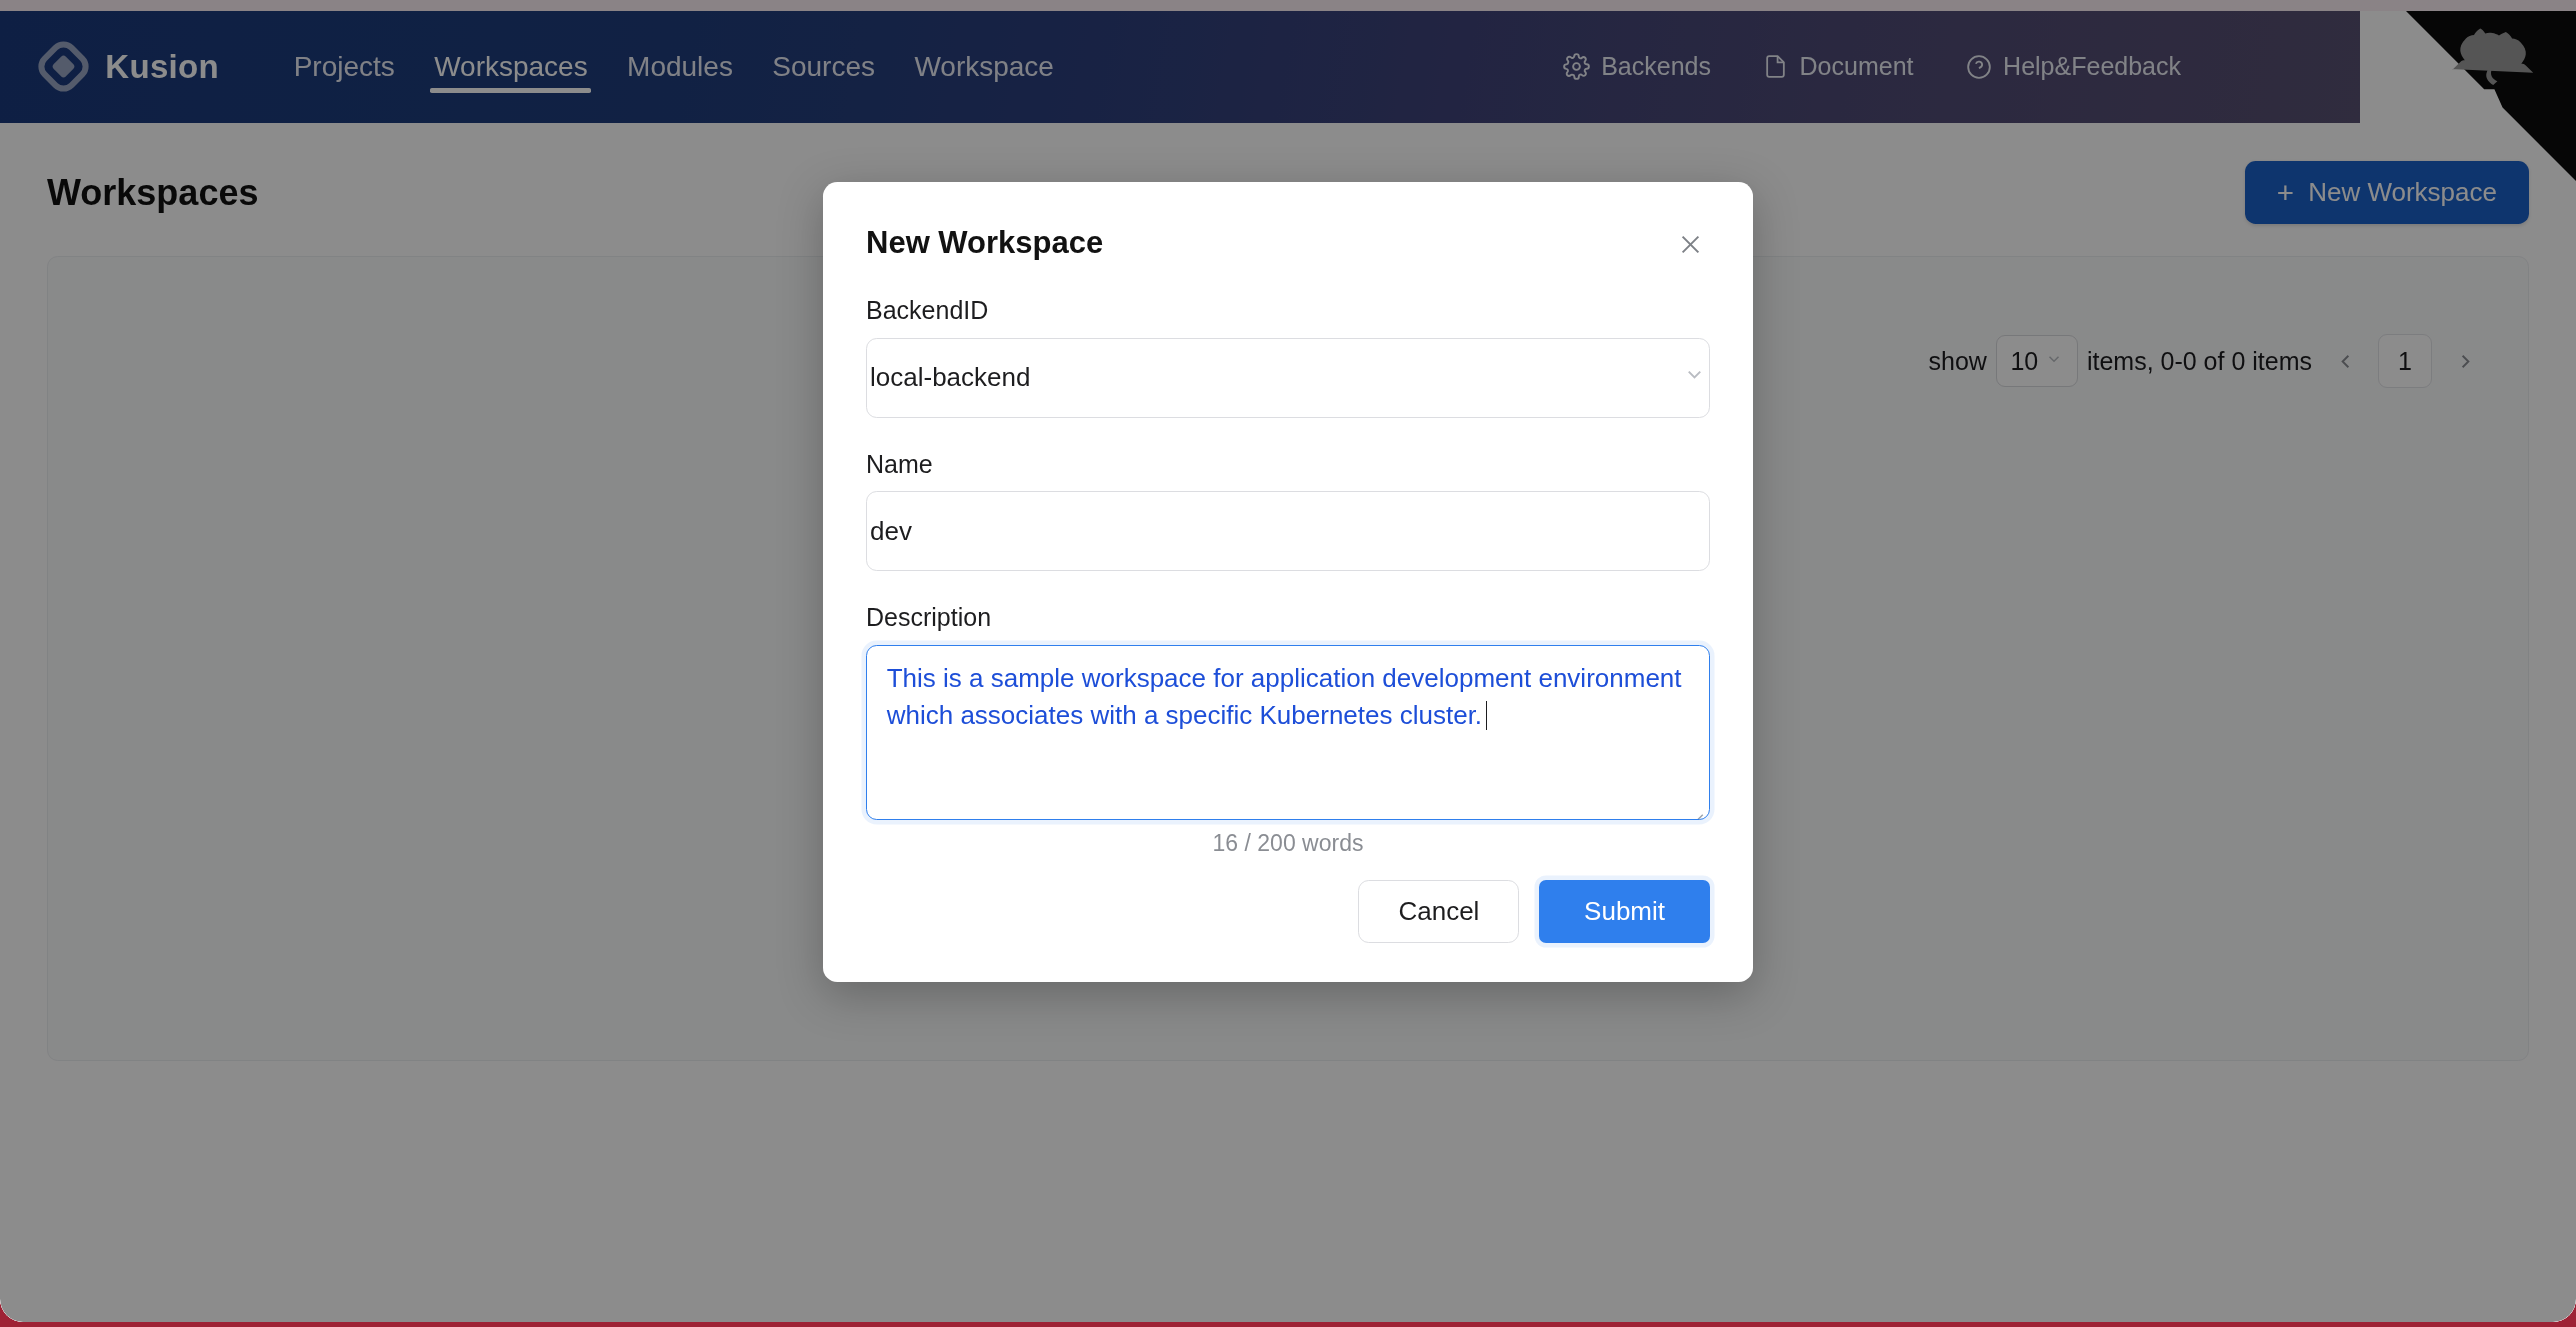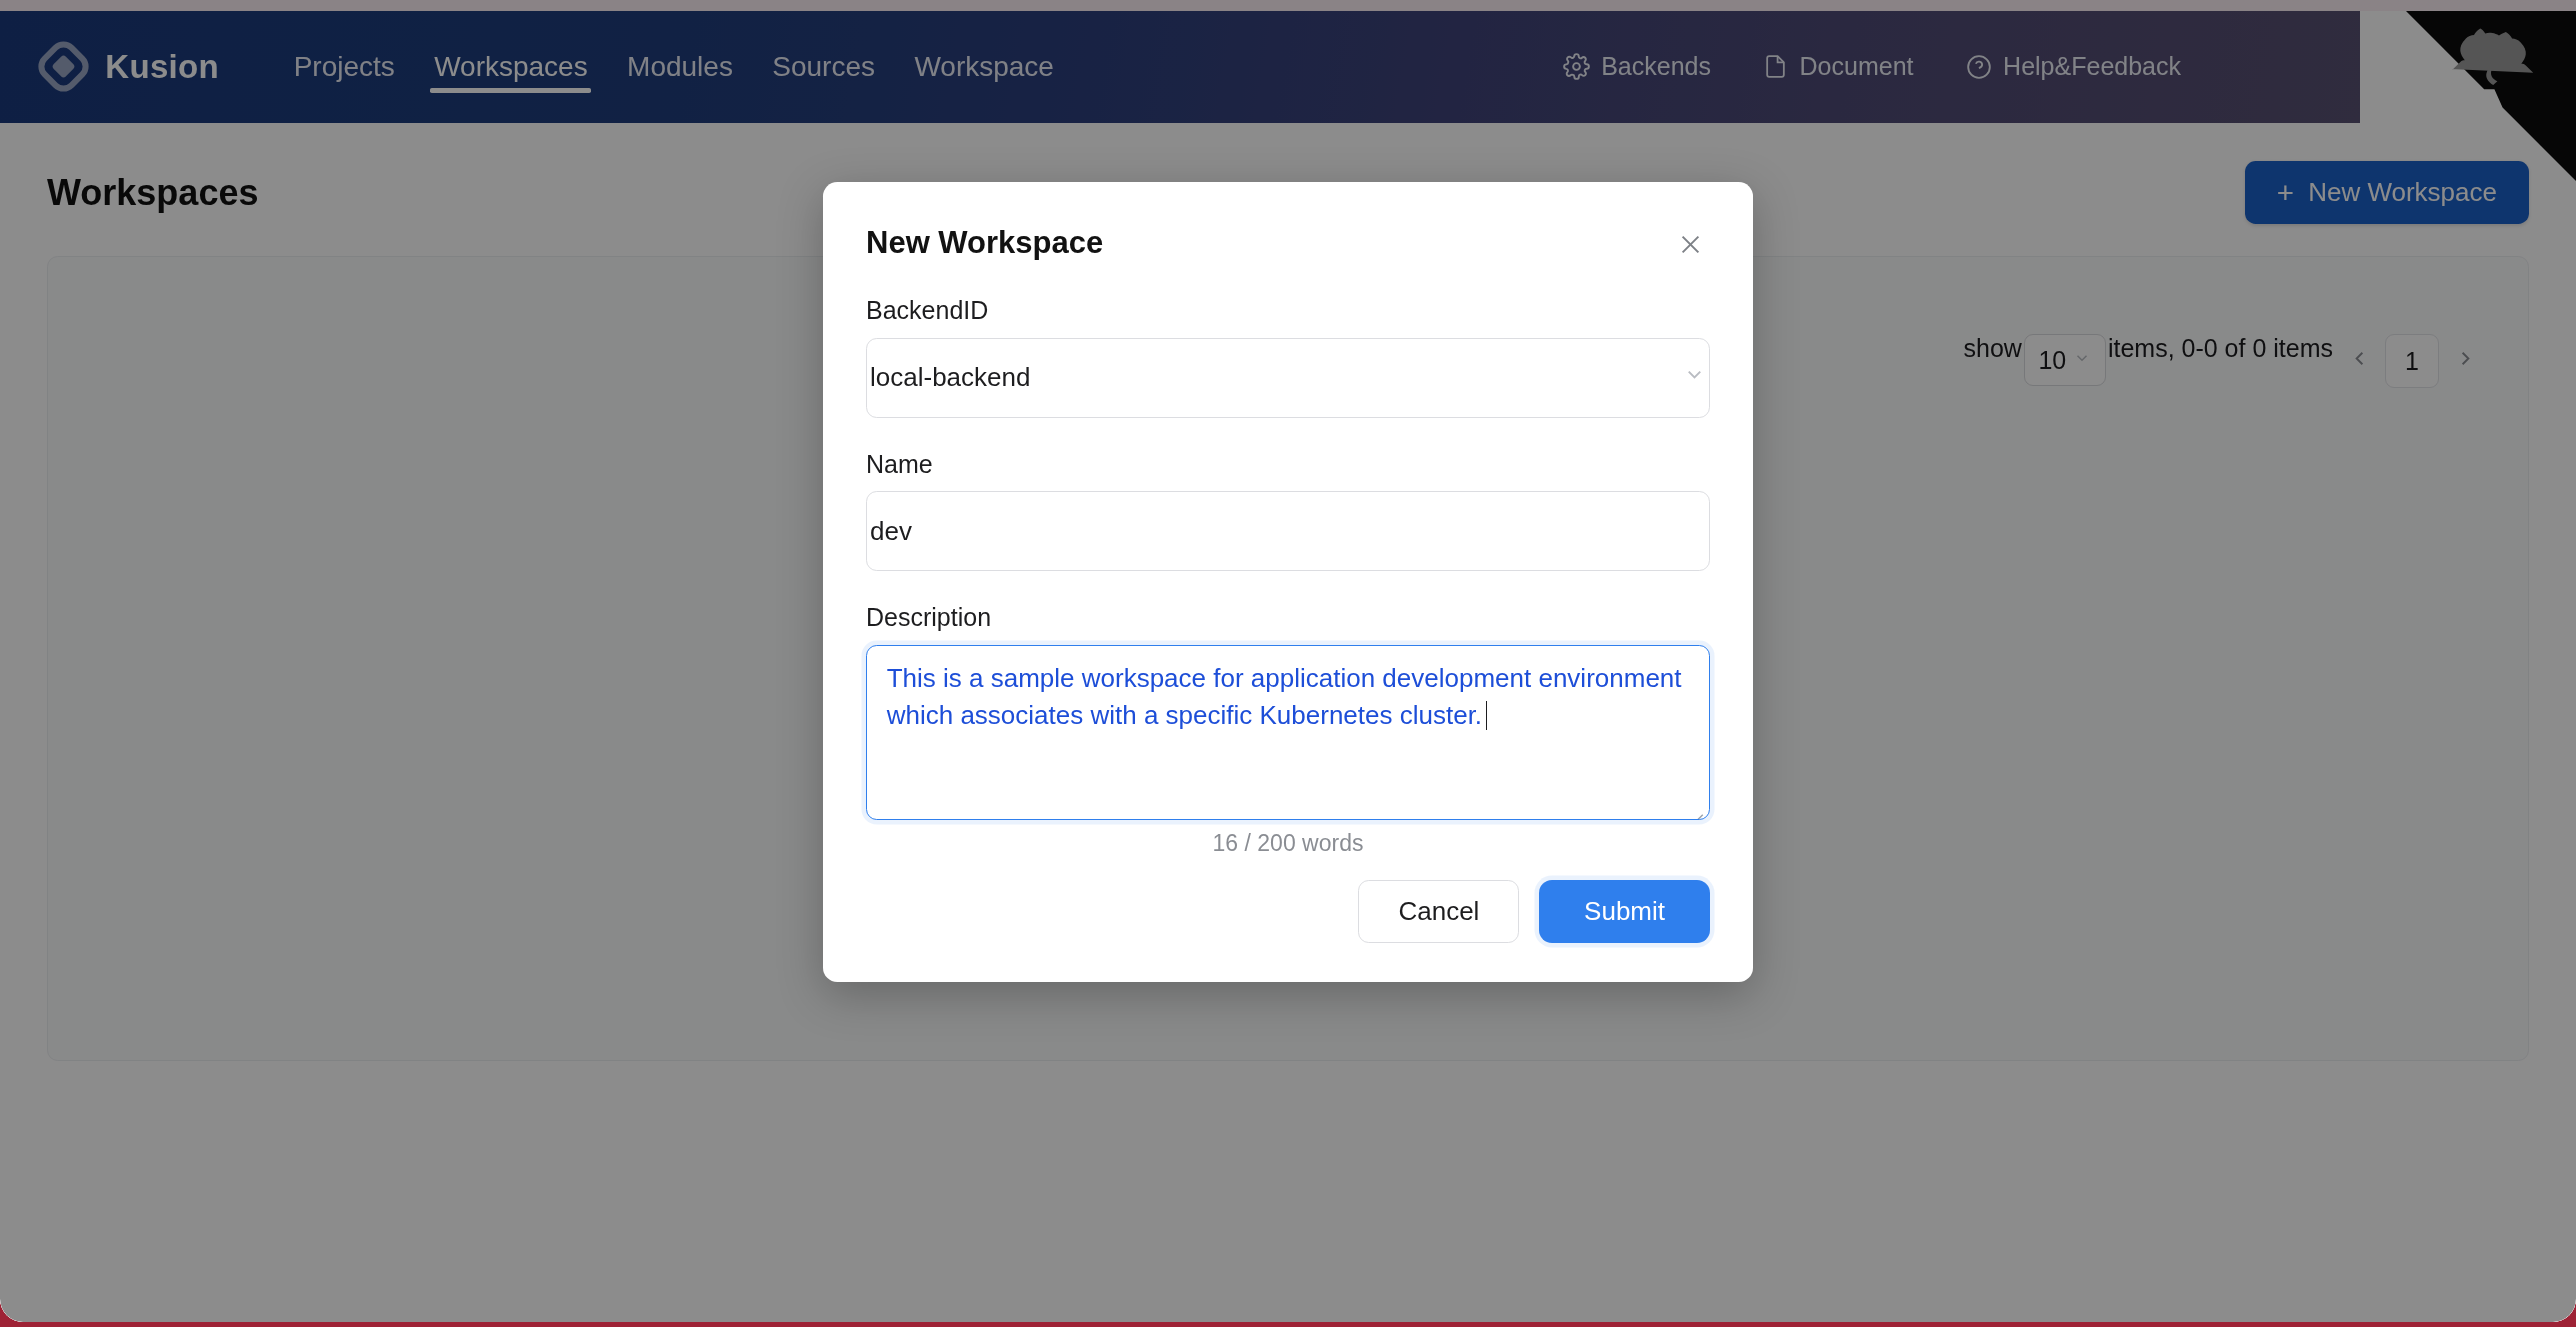--- a/index.html
+++ b/index.html
@@ -216,22 +216,22 @@
     border: 0.9px solid #eceef1;
     border-radius: 10.7px;
     min-height: 805px;
     padding: 39px 39px;
     display: flex;
     flex-direction: column;
   }
   #pagination {
     margin-left: auto;
     display: flex;
-    align-items: flex-start;
-    gap: 2px;
+    align-items: center;
+    gap: 9px;
     font-size: 25px;
     color: #1d1d1f;
     margin-top: 38px;
   }
   #page-size {
     width: 82px; height: 52px;
     border: 0.9px solid #d9dade;
     border-radius: 9px;
     background: #ffffff;
     display: flex;
@@ -374,21 +374,21 @@
     background: #ffffff;
     font-size: 26px;
     font-family: inherit;
     color: #1d1d1f;
     cursor: pointer;
   }
   #submit-button {
     height: 63px;
     padding: 0 45px;
     border: none;
-    border-radius: 13px;
+    border-radius: 7px;
     background: #2f7fed;
     font-size: 26px;
     font-family: inherit;
     color: #ffffff;
     cursor: pointer;
     box-shadow: 0 0 0 4.5px rgba(47,127,237,.10);
   }
 </style>
 </head>
 <body>

